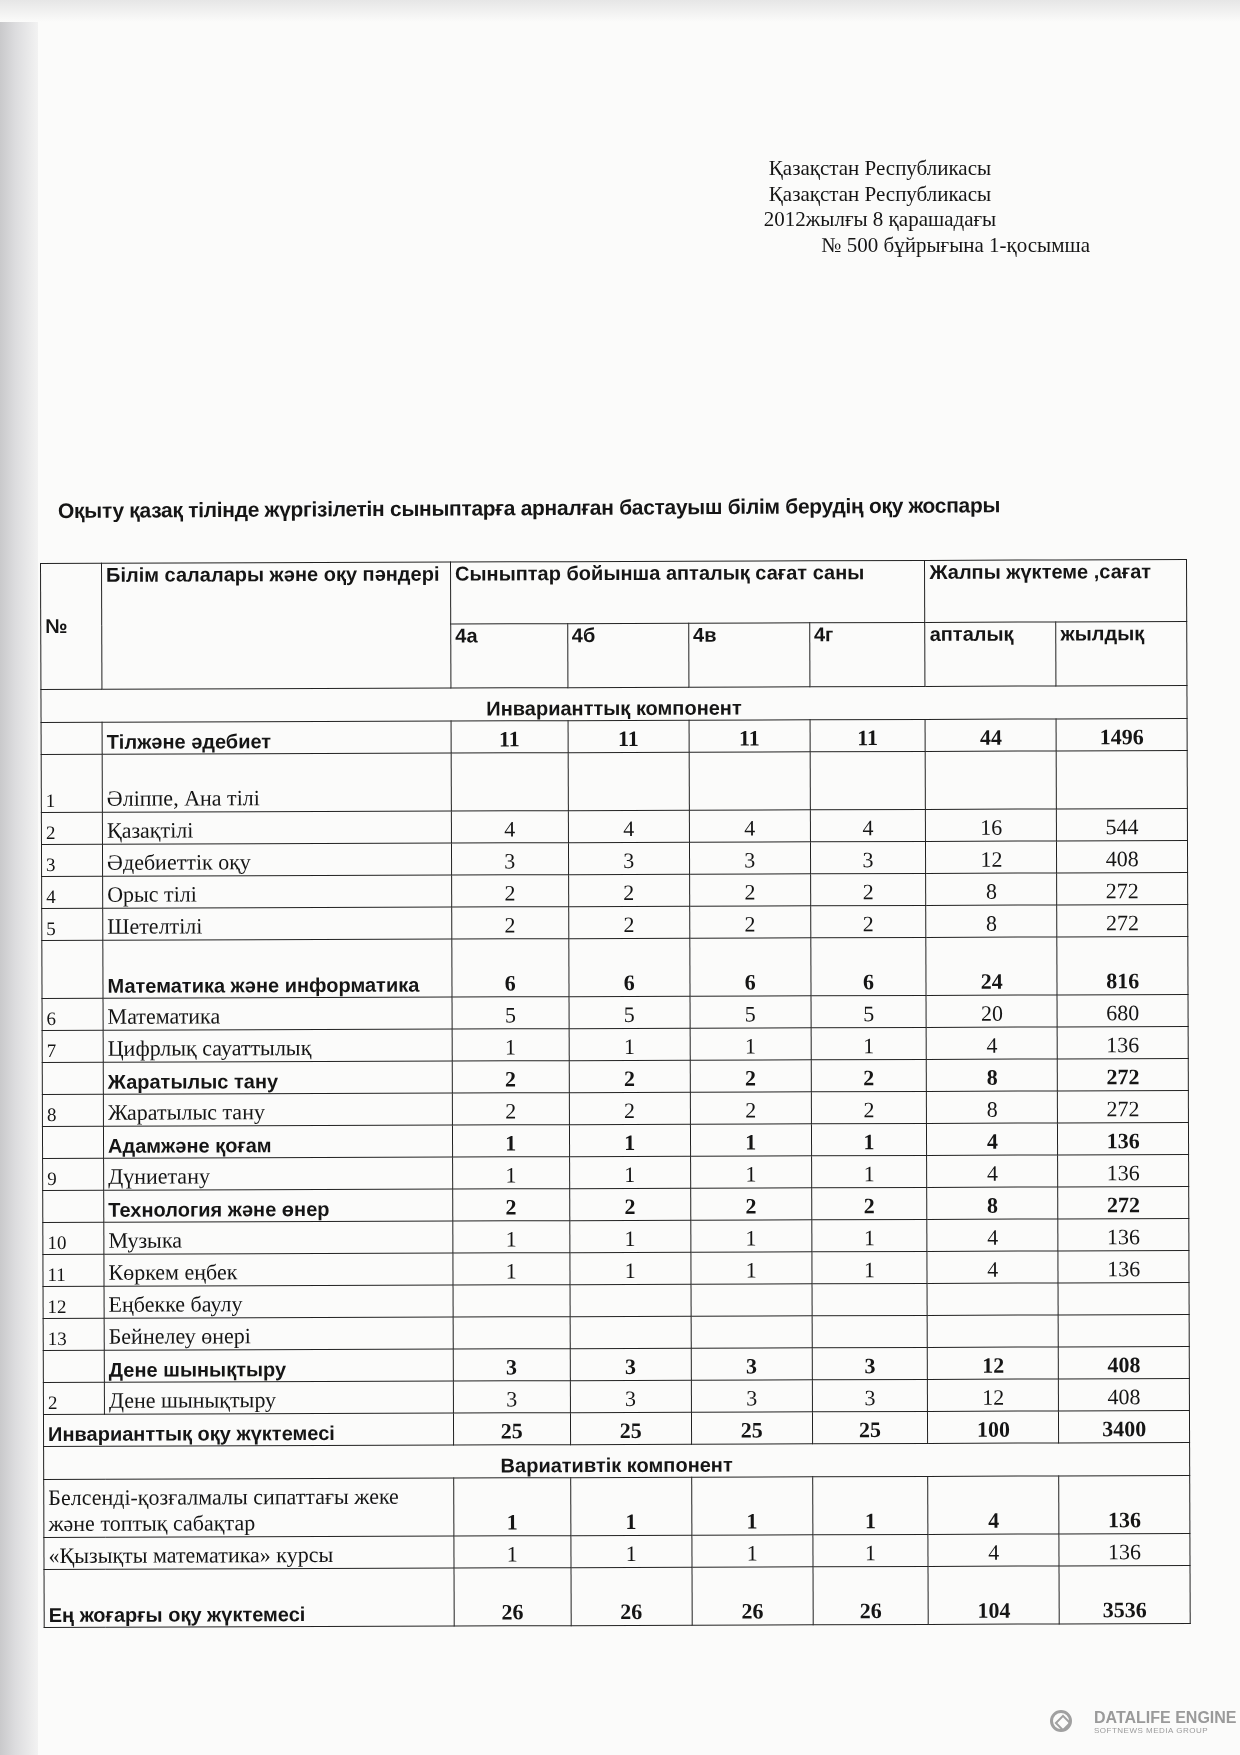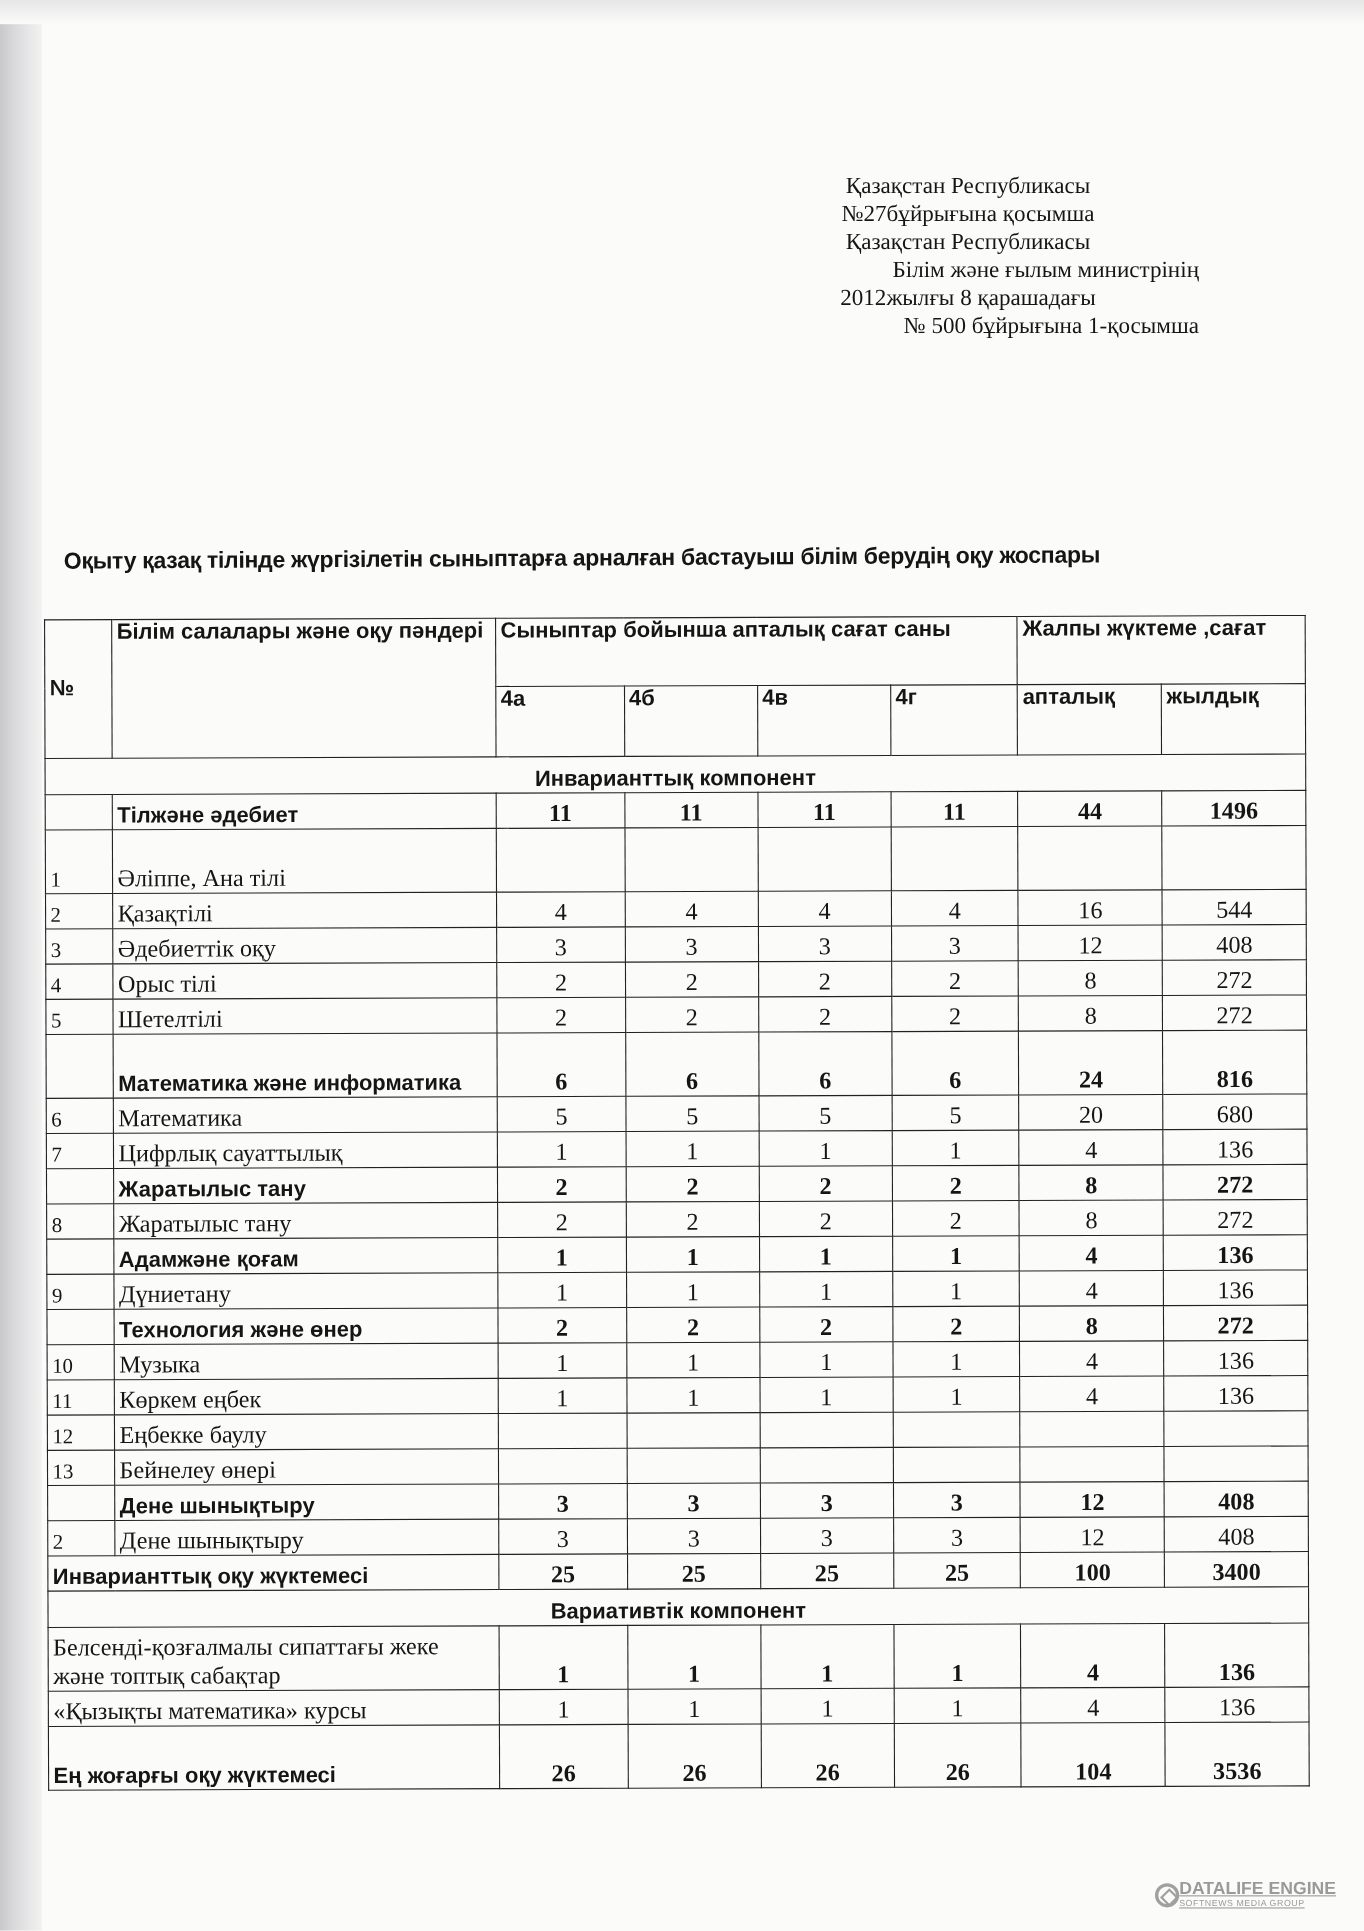--- a/index.html
+++ b/index.html
@@ -44,38 +44,36 @@
   .c-val { text-align:center; }
   .bold { font-weight:bold; }
   .section-row td { text-align:center; font-weight:bold; font-family:"Liberation Sans","DejaVu Sans",sans-serif; font-size:20px; height:32px; vertical-align:middle; }
   .subhead th { text-align:center; vertical-align:bottom; padding-bottom:4px; }
   tr.r { height:32px; }
   tr.r2 { height:58px; }
   .name-sans { font-family:"Liberation Sans","DejaVu Sans",sans-serif; font-size:20px; }
   .watermark {
     position:absolute; left:1050px; top:1710px;
     font-family:"Liberation Sans","DejaVu Sans",sans-serif; color:#9a9a9a;
-    display:flex; align-items:center; gap:0;text-decoration:underline;
+    display:flex; align-items:flex-start; gap:22px;
   }
   .wm-icon { width:22px; height:22px; border:3px solid #a0a0a0; border-radius:50%; box-sizing:border-box; position:relative; }
   .wm-icon::after { content:""; position:absolute; left:4px; top:4px; width:8px; height:8px; border:2px solid #a0a0a0; transform:rotate(45deg); }
   .wm-text { font-weight:bold; font-size:16px; line-height:16px; }
   .wm-sub { font-size:8px; letter-spacing:0.5px; }
 </style>
 </head>
 <body>
 
 <div class="edge-shadow"></div>
 <div class="top-shadow"></div>
 
 <div class="header-block">
   <div class="center">Қазақстан Республикасы</div>
-  <div class="center">№27бұйрығына қосымша</div>
   <div class="center">Қазақстан Республикасы</div>
-  <div>Білім және ғылым министрінің</div>
   <div class="center">2012жылғы 8 қарашадағы</div>
   <div>№ 500 бұйрығына 1-қосымша</div>
 </div>
 
 <div class="doc-title">Оқыту қазақ тілінде жүргізілетін сыныптарға арналған бастауыш білім берудің оқу жоспары</div>
 
 <table class="plan">
   <thead>
     <tr style="height:62px;">
       <th class="c-num" rowspan="2" style="vertical-align:middle;">№</th>

